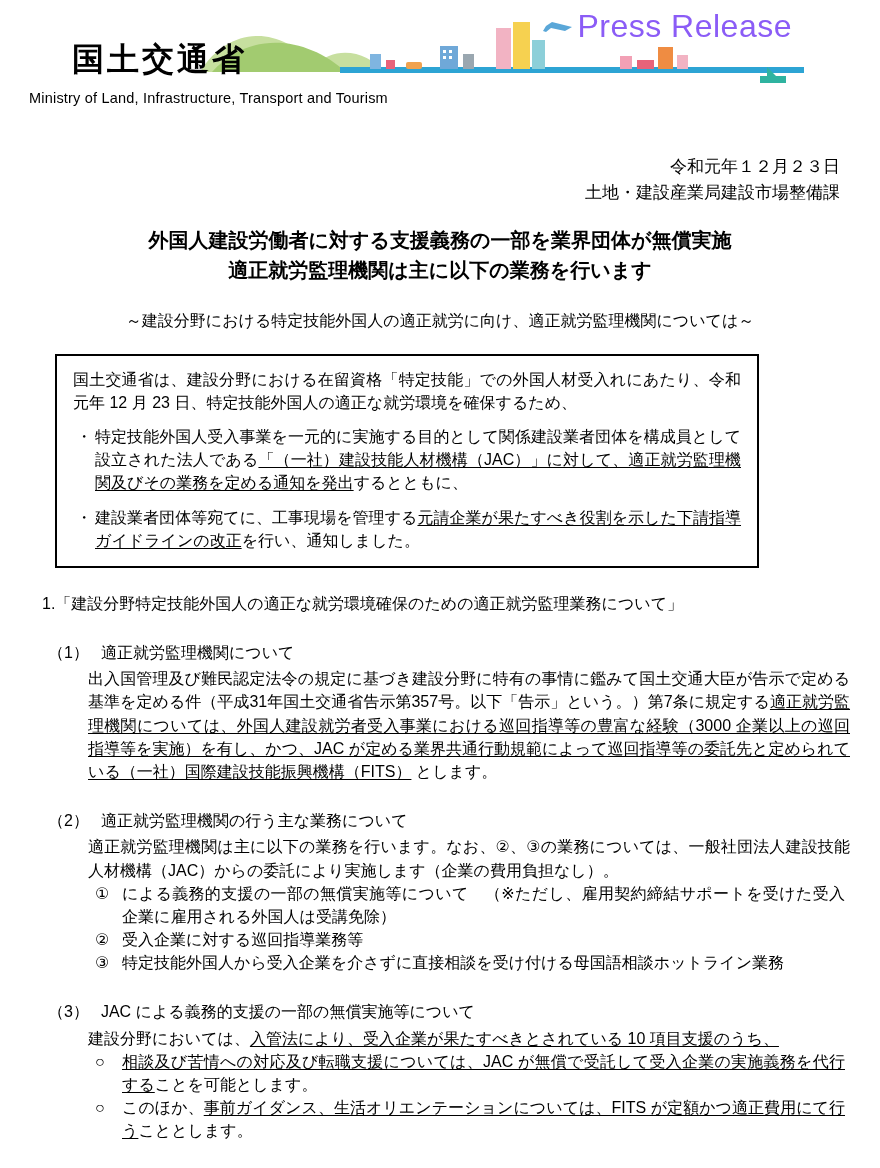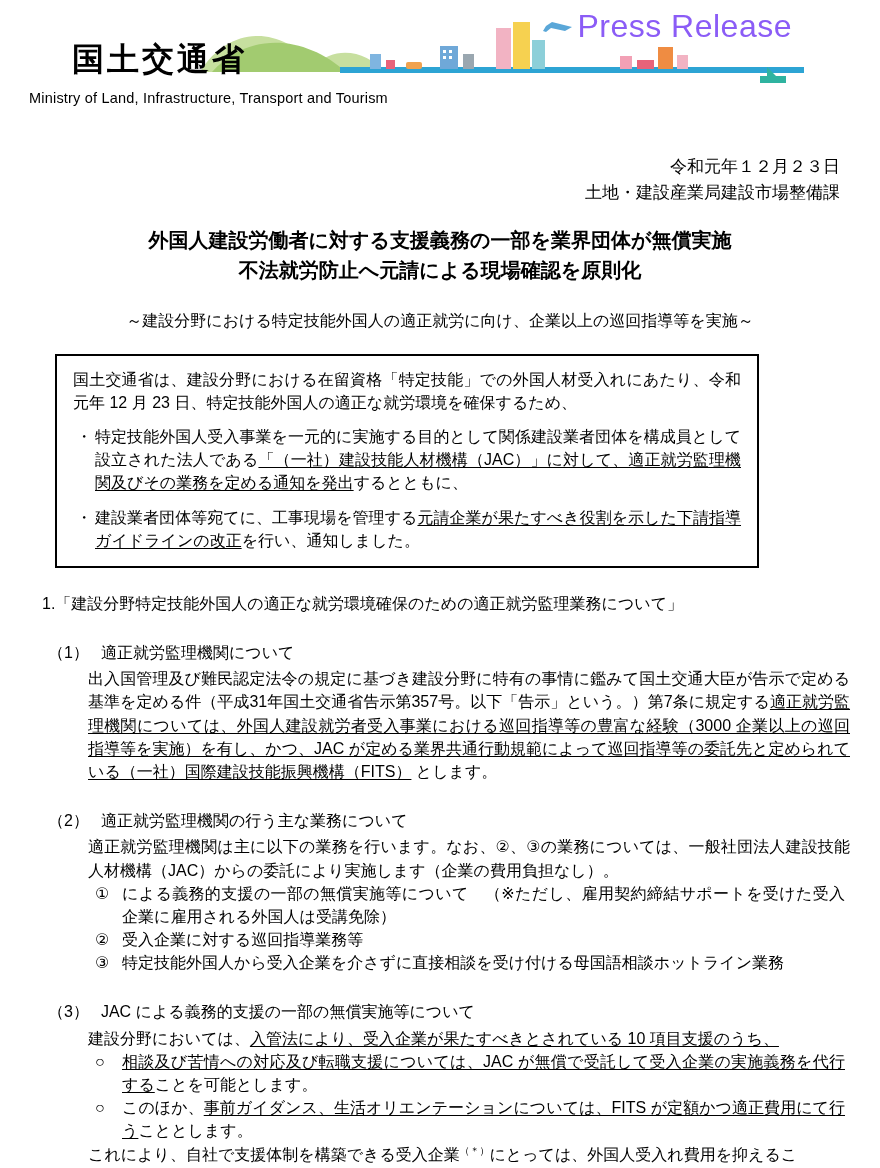--- a/index.html
+++ b/index.html
@@ -98,24 +98,24 @@
     <div class="press-release">Press Release</div>
   </header>
 
   <div class="meta">
     <div>令和元年１２月２３日</div>
     <div>土地・建設産業局建設市場整備課</div>
   </div>
 
   <div class="title">
     <div>外国人建設労働者に対する支援義務の一部を業界団体が無償実施</div>
-    <div>不法就労防止へ元請による現場確認を原則化</div>
+    <div>適正就労監理機関は主に以下の業務を行います</div>
   </div>
 
-  <div class="subtitle">～建設分野における特定技能外国人の適正就労に向け、企業以上の巡回指導等を実施～</div>
+  <div class="subtitle">～建設分野における特定技能外国人の適正就労に向け、適正就労監理機関については～</div>
 
   <div class="summary-box">
     <p class="intro">国土交通省は、建設分野における在留資格「特定技能」での外国人材受入れにあたり、令和元年 12 月 23 日、特定技能外国人の適正な就労環境を確保するため、</p>
     <div class="bullet">
       <span class="marker">・</span>
       <p class="bullet-text"><span>特定技能外国人受入事業を一元的に実施する目的として関係建設業者団体を構成員として設立された法人である</span><span class="u">「（一社）建設技能人材機構（JAC）」に対して、適正就労監理機関及びその業務を定める通知を発出</span><span>するとともに、</span></p>
     </div>
     <div class="bullet">
       <span class="marker">・</span>
       <p class="bullet-text"><span>建設業者団体等宛てに、工事現場を管理する</span><span class="u">元請企業が果たすべき役割を示した下請指導ガイドラインの改正</span><span>を行い、通知しました。</span></p>
@@ -160,16 +160,15 @@
     <div class="olist">
       <div class="oitem">
         <span class="om">○</span>
         <p class="ot"><span class="u">相談及び苦情への対応及び転職支援については、JAC が無償で受託して受入企業の実施義務を代行する</span><span>ことを可能とします。</span></p>
       </div>
       <div class="oitem">
         <span class="om">○</span>
         <p class="ot"><span>このほか、</span><span class="u">事前ガイダンス、生活オリエンテーションについては、FITS が定額かつ適正費用にて行う</span><span>こととします。</span></p>
       </div>
     </div>
-    <p class="sub-footer"><span>これにより、自社で支援体制を構築できる受入企業</span><sup>（＊）</sup><span>にとっては、外国人受入れ費用を抑えるこ</span></p>
   </section>
 
 </div>
 
 </body></html>

